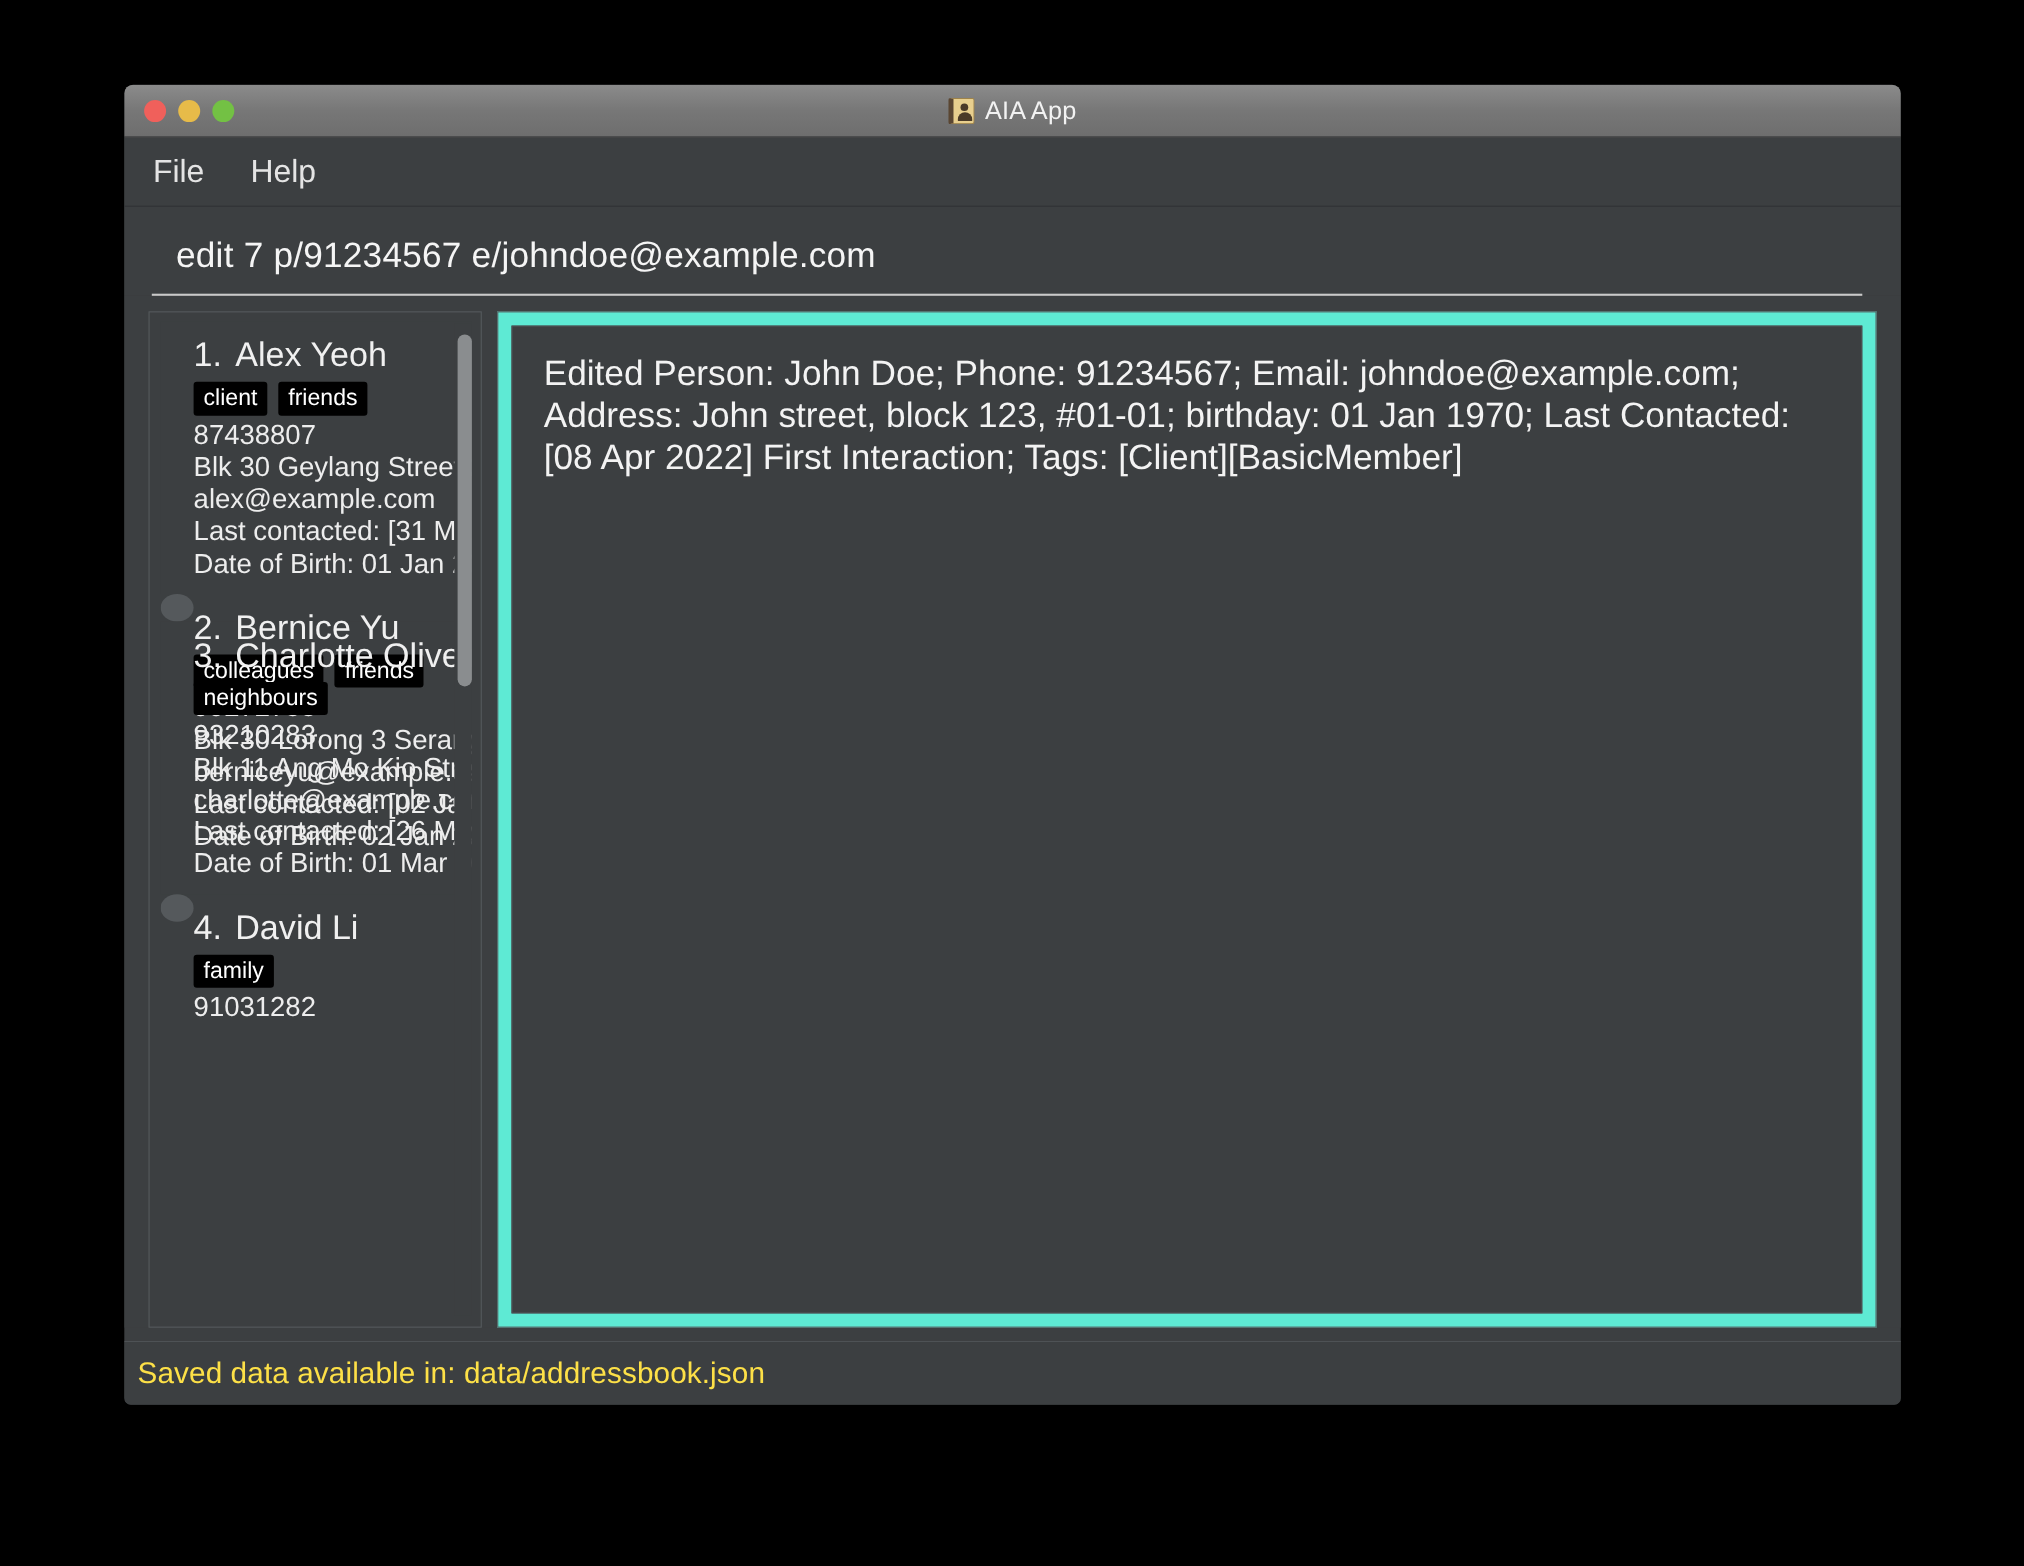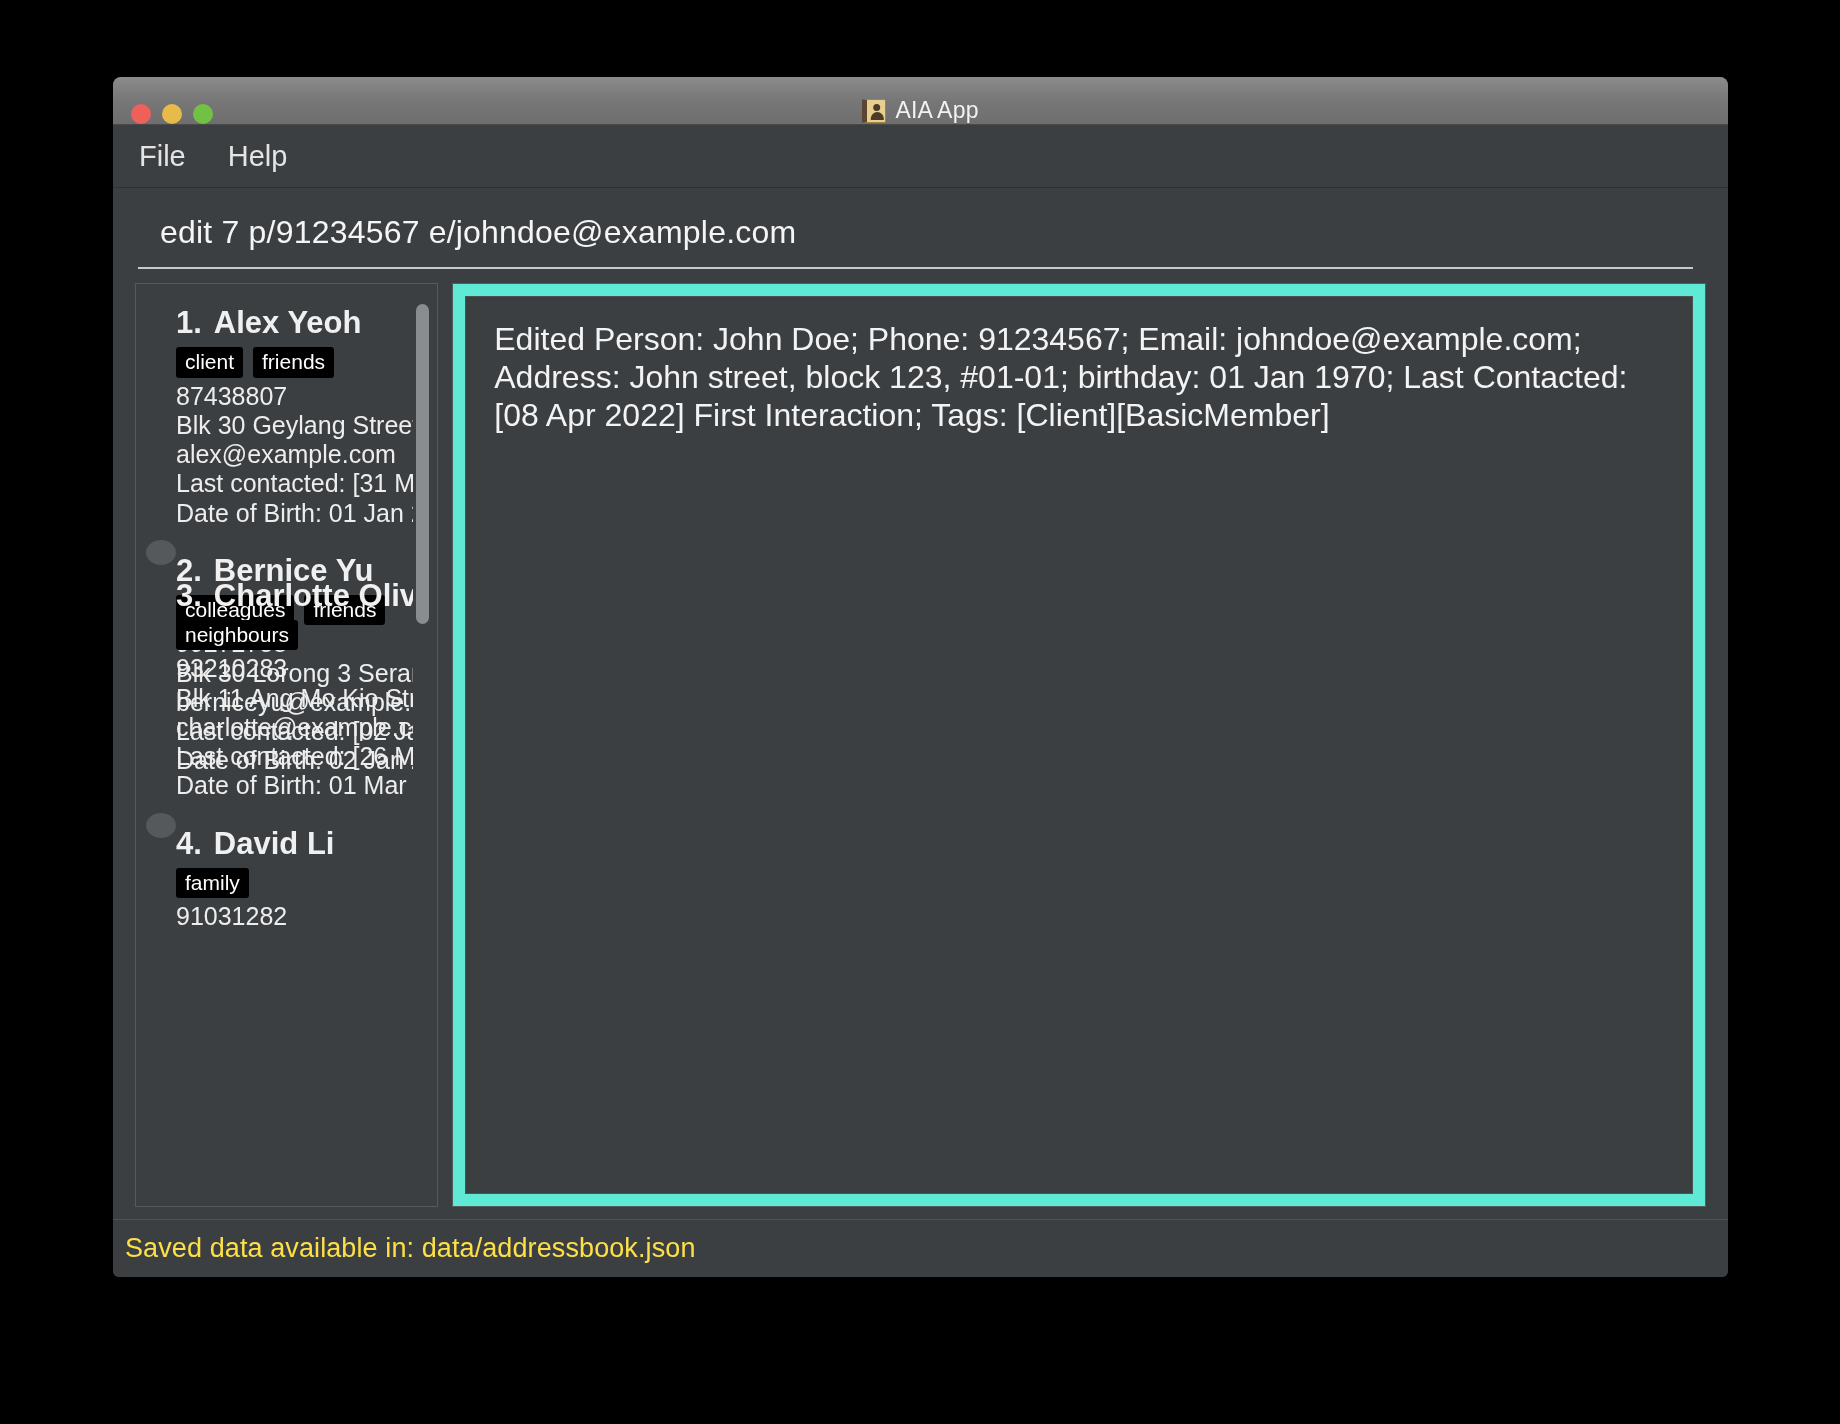--- a/index.html
+++ b/index.html
@@ -26,21 +26,21 @@
     flex-direction: column;
   }
 
   
   .titlebar {
     height: 48px;
     background: linear-gradient(to bottom, #8b8b8b 0%, #777777 50%, #6e6e6e 100%);
     border-bottom: 1px solid #4a4a4a;
     position: relative;
     display: flex;
-    align-items: flex-end;
+    align-items: center;
     flex: 0 0 auto;
   }
   .traffic {
     display: flex;
     gap: 11px;
     margin-left: 18px;
     align-items: center;
   }
   .light {
     width: 20px; height: 20px;
@@ -161,21 +161,20 @@
     margin-bottom: 0;
   }
   .card.dark  { background: #3c3f41; }
   .card.light { background: #55595c; }
 
   .card-name {
     color: #f0f0f0;
     font-size: 31px;
     margin-bottom: 6px;
     white-space: nowrap;
-    font-weight: bold;
   }
   .card-name .idx { margin-right: 12px; }
 
   .tag-row {
     display: flex;
     gap: 10px;
     margin-bottom: 4px;
   }
   .tag {
     background: #000000;

